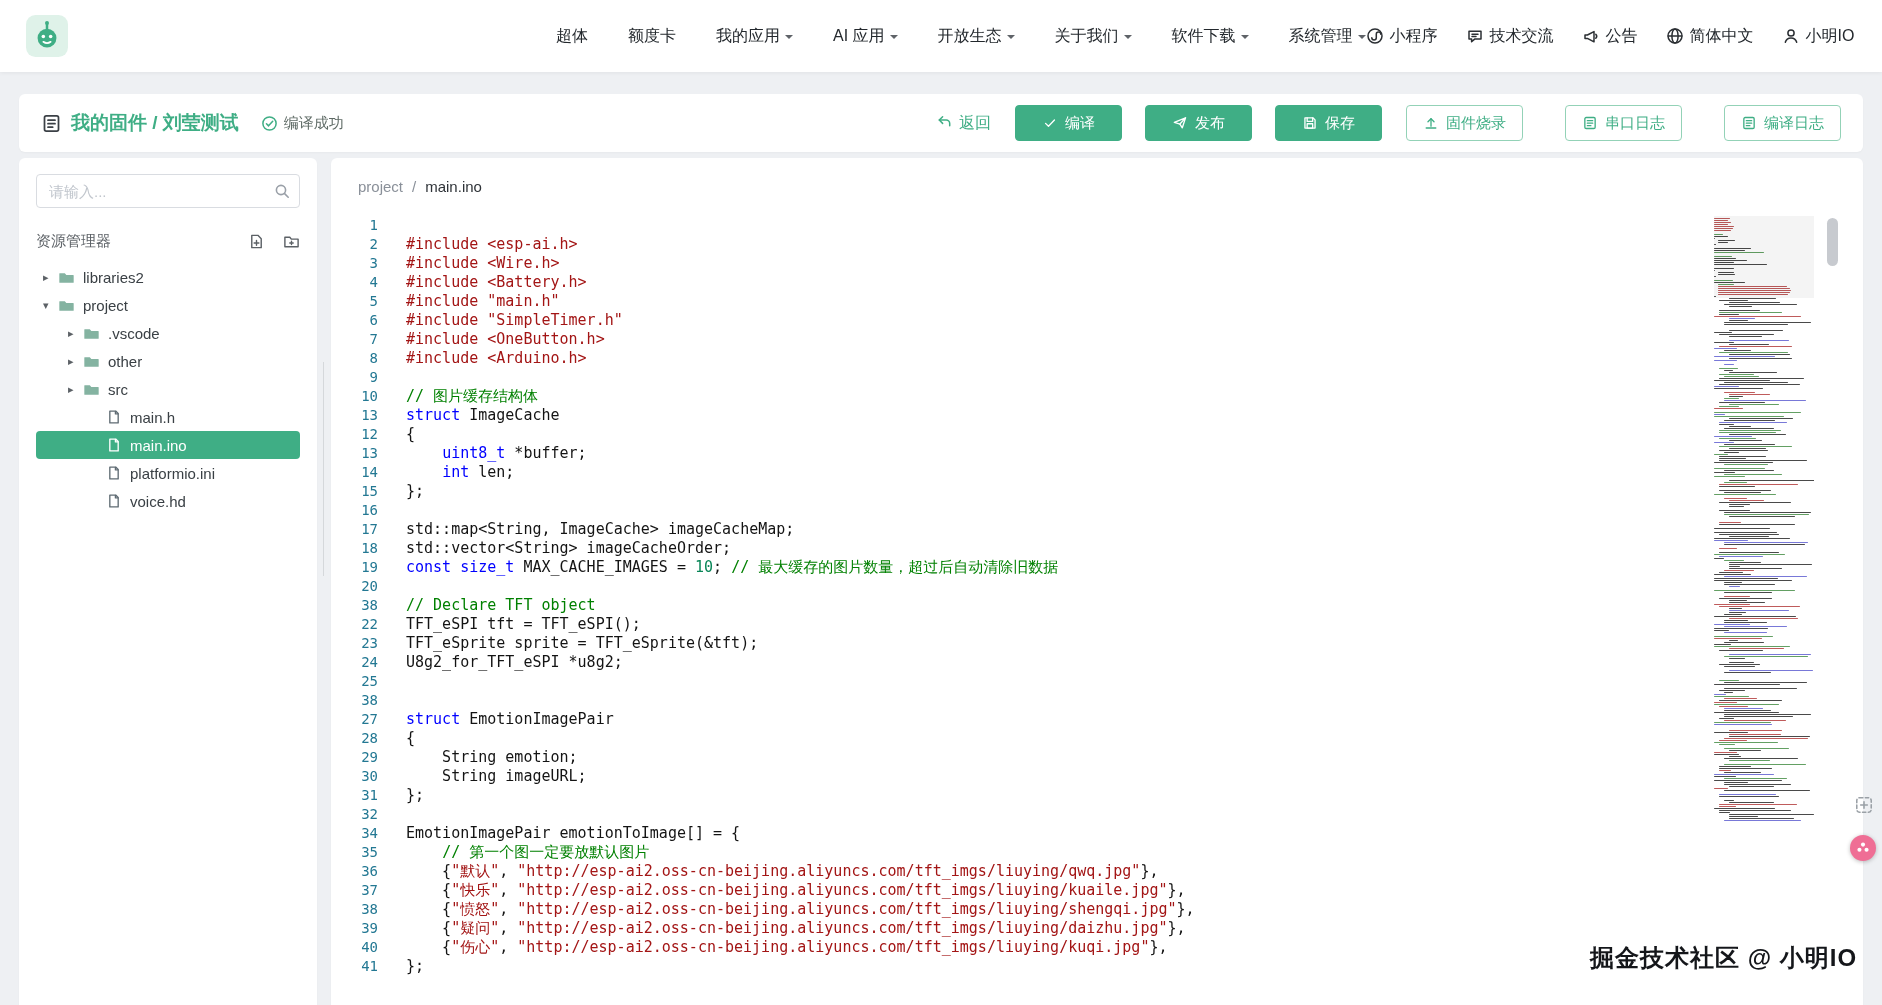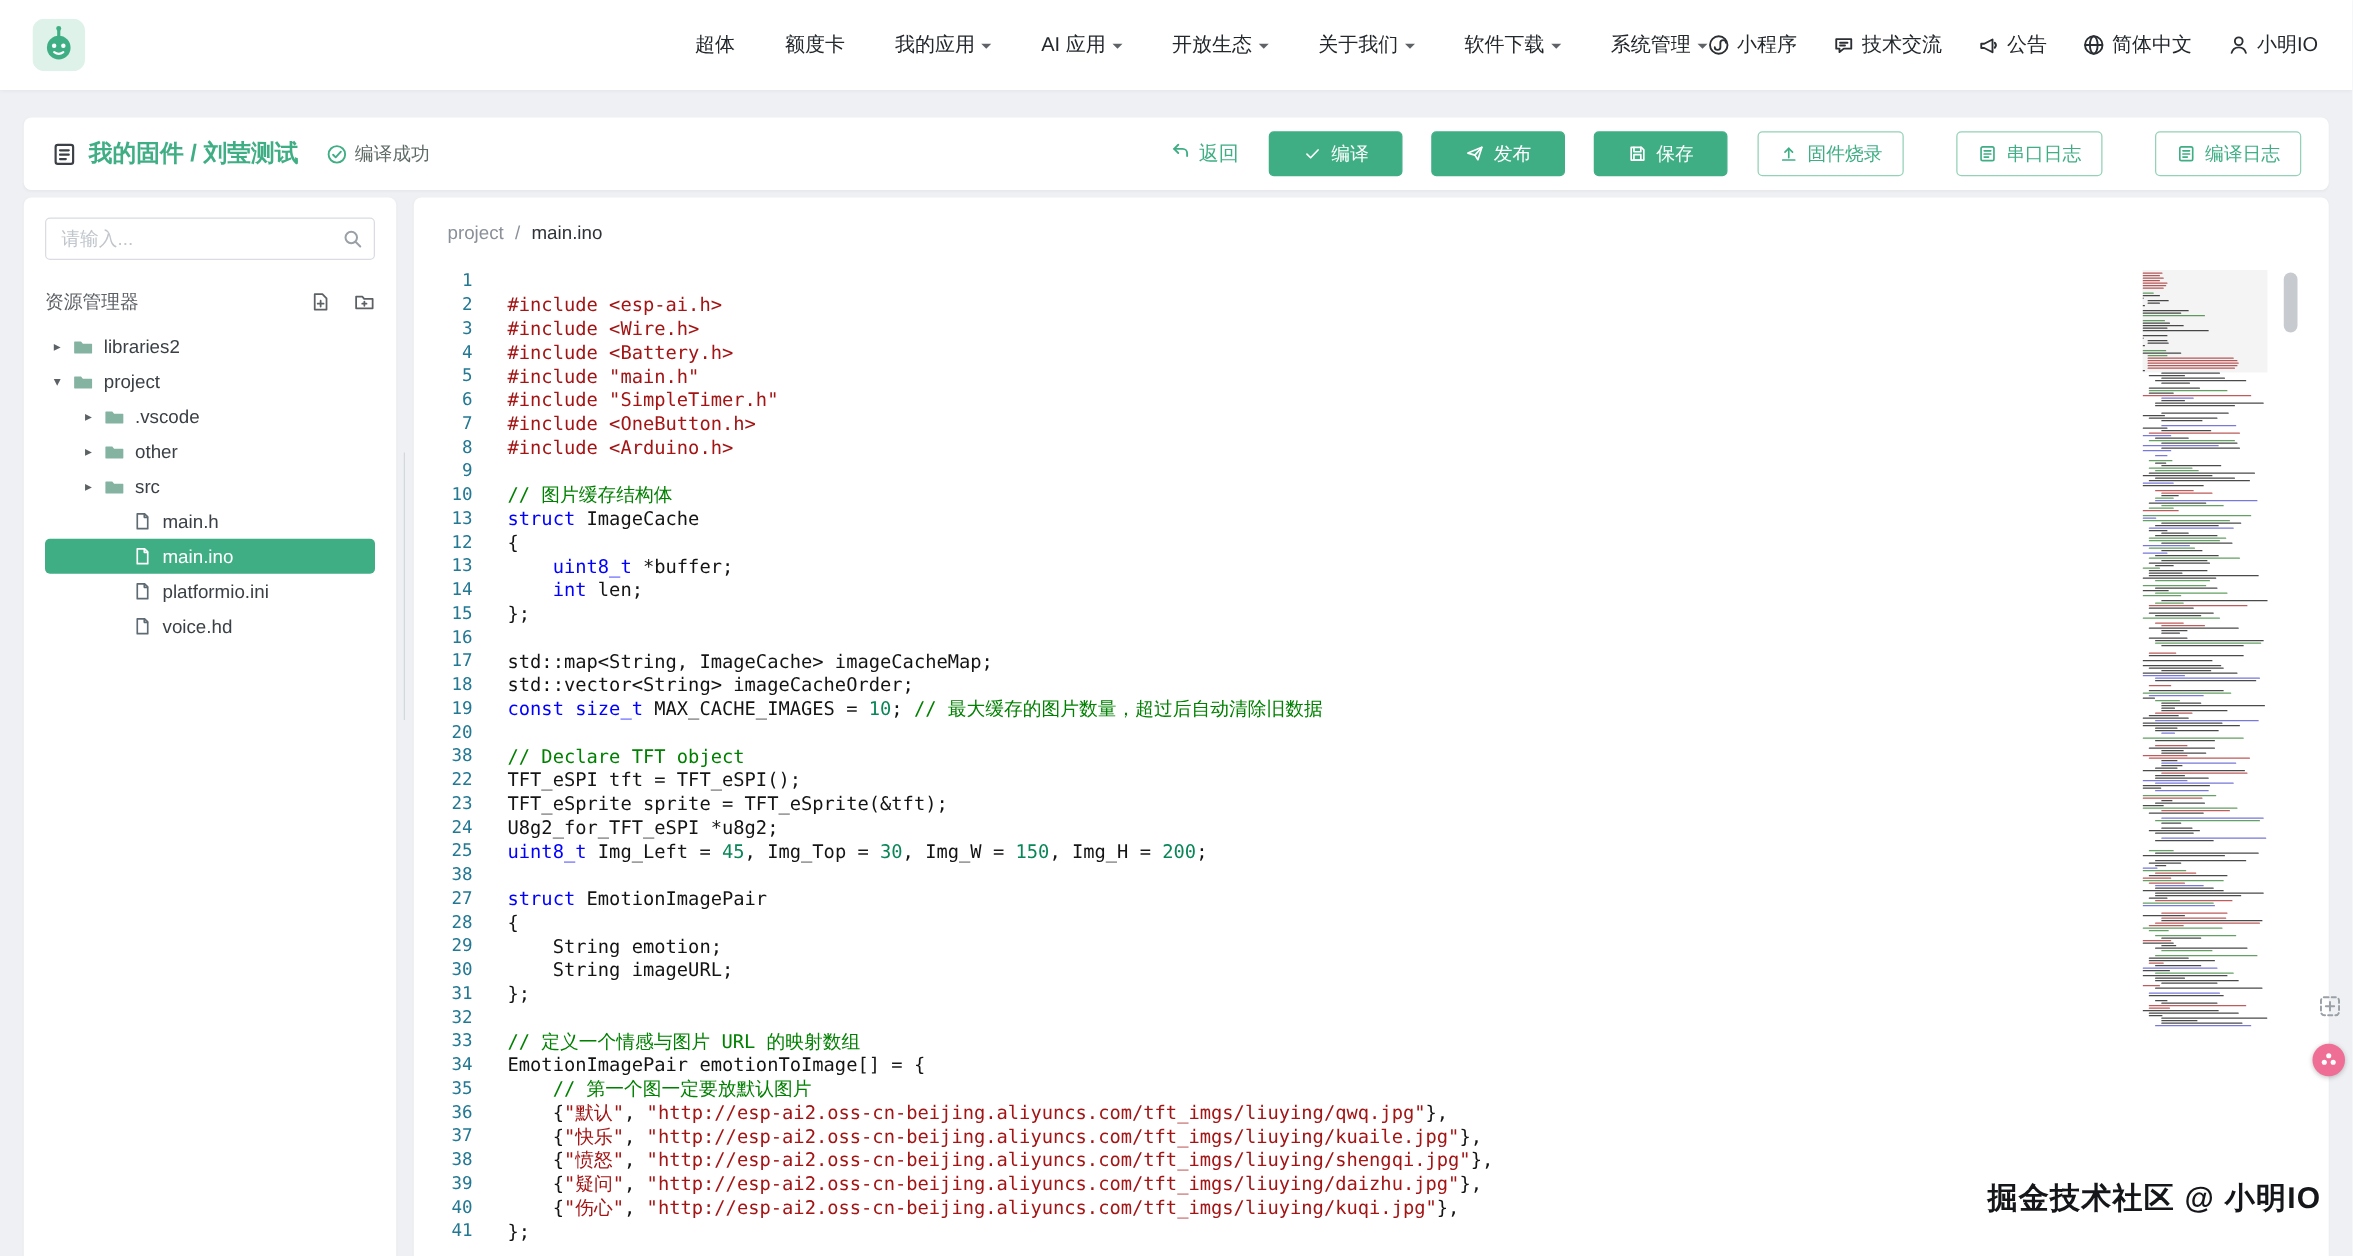--- a/index.html
+++ b/index.html
@@ -482,21 +482,20 @@
         <div class="code-line">
           <span class="ln">23</span>
           <span class="lc"><span class="tk-t">TFT_eSprite sprite = TFT_eSprite(&amp;tft);</span></span>
         </div>
         <div class="code-line">
           <span class="ln">24</span>
           <span class="lc"><span class="tk-t">U8g2_for_TFT_eSPI *u8g2;</span></span>
         </div>
         <div class="code-line">
           <span class="ln">25</span>
-          <span class="lc"><span class="tk-k">uint8_t</span><span class="tk-t"> Img_Left = </span><span class="tk-n">45</span><span class="tk-t">, Img_Top = </span><span class="tk-n">30</span><span class="tk-t">, Img_W = </span><span class="tk-n">150</span><span class="tk-t">, Img_H = </span><span class="tk-n">200</span><span class="tk-t">;</span></span>
         </div>
         <div class="code-line">
           <span class="ln">38</span>
           <span class="lc"></span>
         </div>
         <div class="code-line">
           <span class="ln">27</span>
           <span class="lc"><span class="tk-k">struct</span><span class="tk-t"> EmotionImagePair</span></span>
         </div>
         <div class="code-line">
@@ -511,24 +510,20 @@
           <span class="ln">30</span>
           <span class="lc"><span class="tk-t">    String imageURL;</span></span>
         </div>
         <div class="code-line">
           <span class="ln">31</span>
           <span class="lc"><span class="tk-t">};</span></span>
         </div>
         <div class="code-line">
           <span class="ln">32</span>
           <span class="lc"></span>
-        </div>
-        <div class="code-line">
-          <span class="ln">33</span>
-          <span class="lc"><span class="tk-c">// 定义一个情感与图片 URL 的映射数组</span></span>
         </div>
         <div class="code-line">
           <span class="ln">34</span>
           <span class="lc"><span class="tk-t">EmotionImagePair emotionToImage[] = {</span></span>
         </div>
         <div class="code-line">
           <span class="ln">35</span>
           <span class="lc"><span class="tk-t">    </span><span class="tk-c">// 第一个图一定要放默认图片</span></span>
         </div>
         <div class="code-line">

